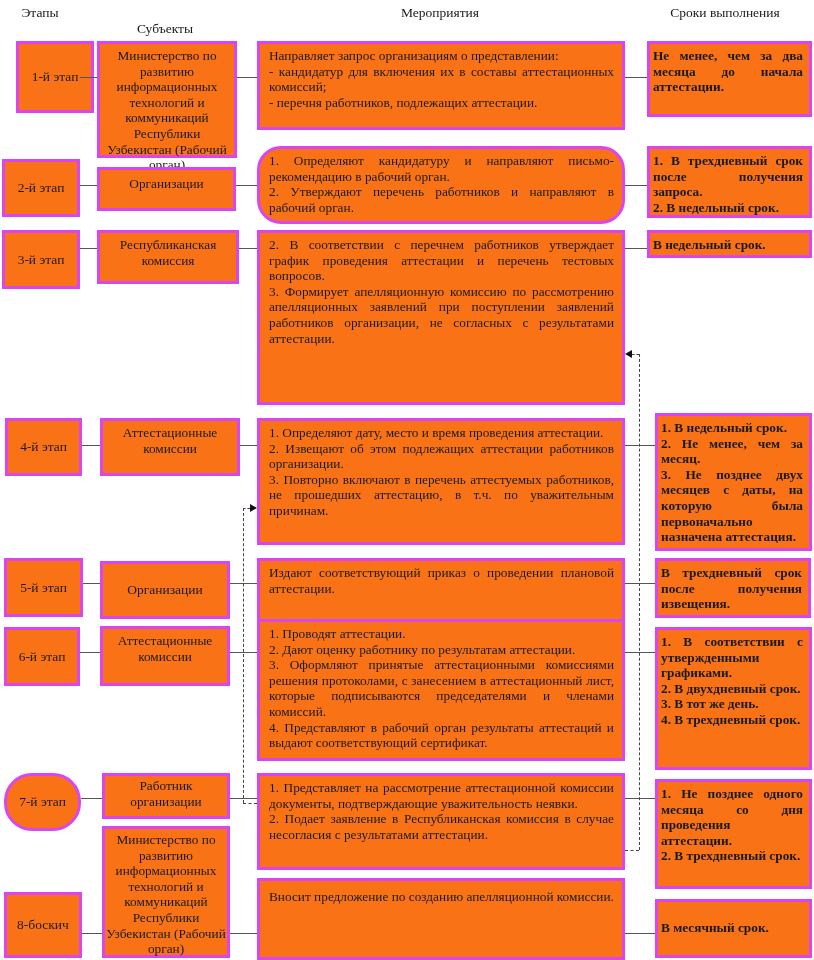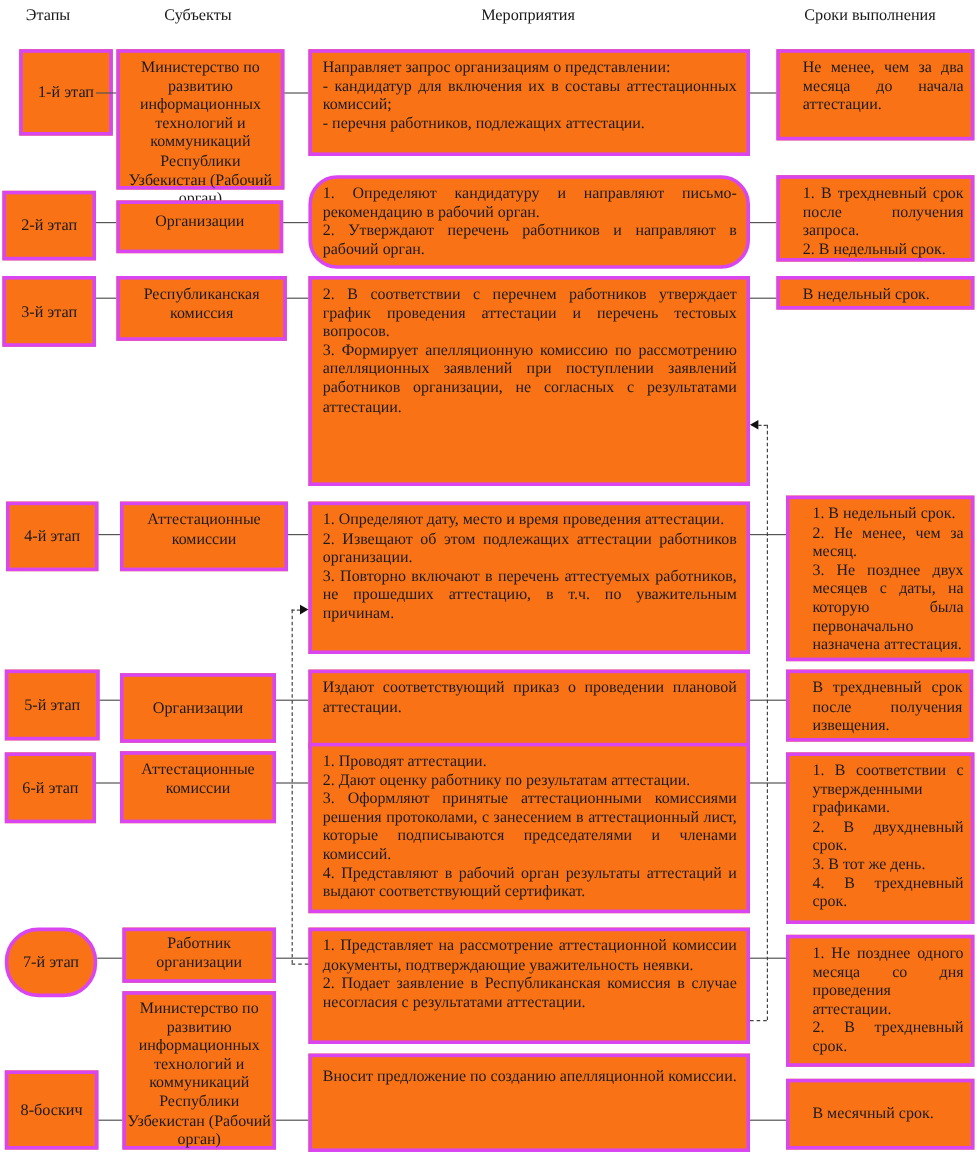--- a/index.html
+++ b/index.html
@@ -4,31 +4,31 @@
   <style>
     html, body { margin: 0; padding: 0; background: #ffffff; }
     body { width: 814px; height: 960px; position: relative; overflow: hidden;
            font-family: "Liberation Serif", "DejaVu Serif", serif; color: #1a1a1a; }
     .hdr { position: absolute; top: 5px; font-size: 13.5px; text-align: center; }
     .box { position: absolute; box-sizing: border-box; border: 3px solid #d946ef;
            background: #f97316; font-size: 13.3px; line-height: 15.6px; }
     .stage { display: flex; align-items: center; justify-content: center; font-size: 13.5px; }
     .subj { text-align: center; padding-top: 4px; }
     .act { text-align: justify; padding: 4px 8px 4px 9px; }
-    .term { text-align: justify; padding: 4px 6px 4px 19px; }
+    .term { text-align: justify; padding: 4px 6px 4px 3px; font-weight: bold; }
     .act p, .term p { margin: 0; }
     .hline { position: absolute; height: 0; border-top: 1px solid #555; }
     .dash { position: absolute; border-color: #444; border-style: dashed; border-width: 0; }
     .arrow { position: absolute; width: 0; height: 0; }
   </style>
 </head>
 <body>
 
 <div class="hdr" style="left:15px;width:50px;">Этапы</div>
-<div class="hdr" style="left:125px;width:80px;">Субъекты</div>
+<div class="hdr" style="left:125px;width:80px;margin-top:16px;">Субъекты</div>
 <div class="hdr" style="left:390px;width:100px;">Мероприятия</div>
 <div class="hdr" style="left:655px;width:140px;">Сроки выполнения</div>
 
 <div class="box stage" style="left:16px;top:41px;width:78px;height:72px;">
     <span>1-й этап</span>
   </div>
 <div class="hline" style="left:80px;top:77px;width:17px;"></div>
 <div class="box subj" style="left:97px;top:41px;width:140px;height:117px;"><span>Министерство по развитию информационных технологий и коммуникаций Республики Узбекистан (Рабочий орган)</span></div>
 <div class="hline" style="left:237px;top:77px;width:20px;"></div>
 <div class="box act" style="left:257px;top:41px;width:368px;height:89px;">

